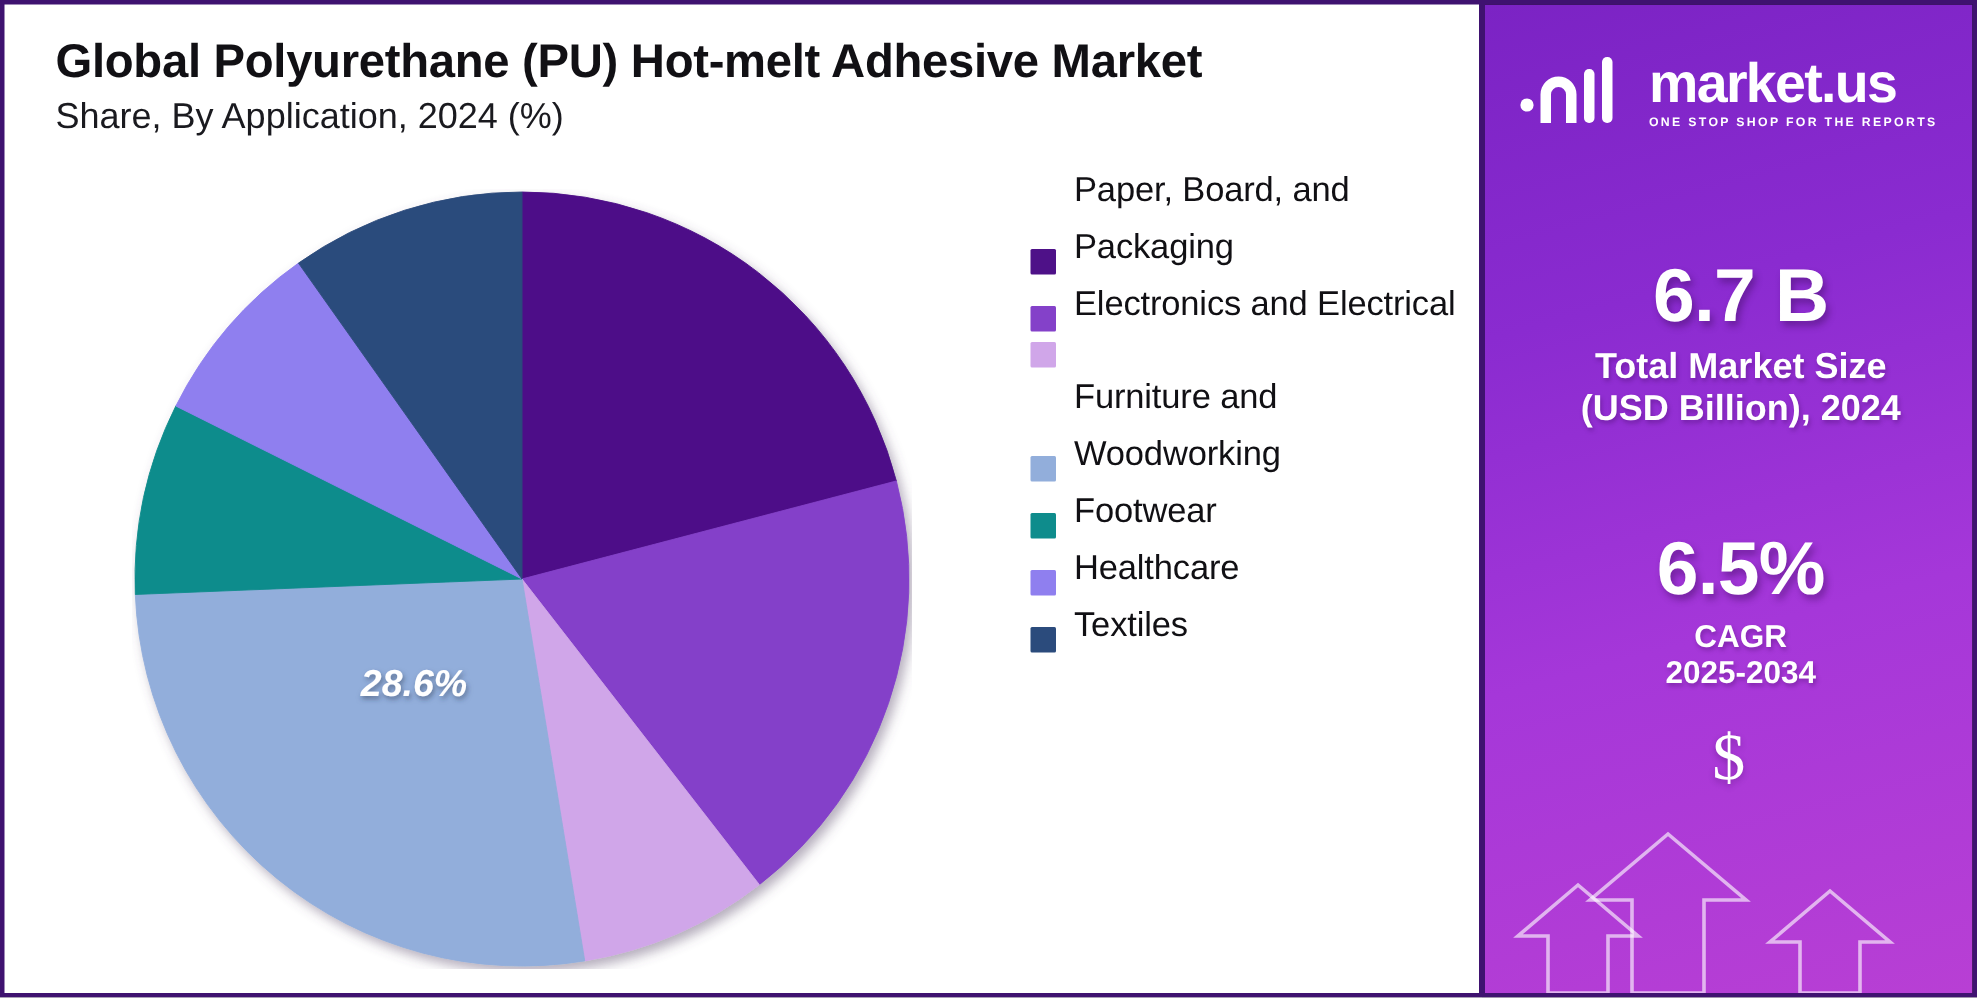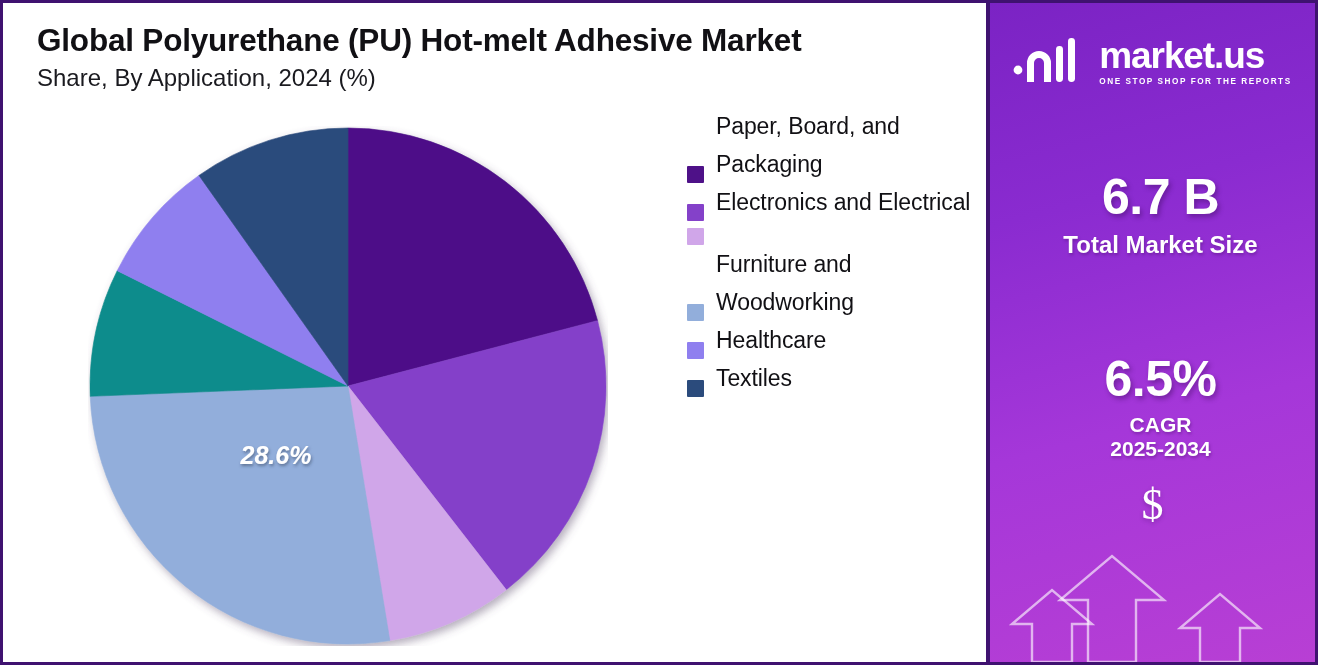--- a/index.html
+++ b/index.html
@@ -220,20 +220,24 @@
           <span class="legend-label">Electronics and Electrical</span>
         </div>
         <div class="legend-item">
           <span class="legend-swatch" style="background: rgb(208, 166, 233);"></span>
         </div>
         <div class="legend-item">
           <span class="legend-swatch" style="background: rgb(146, 174, 219);"></span>
           <span class="legend-label">Furniture and Woodworking</span>
         </div>
         <div class="legend-item">
+          <span class="legend-swatch" style="background: rgb(14, 140, 140);"></span>
+          <span class="legend-label">Footwear</span>
+        </div>
+        <div class="legend-item">
           <span class="legend-swatch" style="background: rgb(143, 127, 239);"></span>
           <span class="legend-label">Healthcare</span>
         </div>
         <div class="legend-item">
           <span class="legend-swatch" style="background: rgb(43, 75, 124);"></span>
           <span class="legend-label">Textiles</span>
         </div>
       </div>
 
   </div>
@@ -252,20 +256,21 @@
       <div class="brand-text">
         <div class="brand-name">market.us</div>
         <div class="brand-tag">ONE STOP SHOP FOR THE REPORTS</div>
       </div>
     </div>
 
     <div class="stat-block stat-one">
       <div class="stat-value">6.7 B</div>
       <div class="stat-caption">
         <div>Total Market Size</div>
+        <div>(USD Billion), 2024</div>
       </div>
     </div>
 
     <div class="stat-block stat-two">
       <div class="stat-value">6.5%</div>
       <div class="stat-caption small">
         <div>CAGR</div>
         <div>2025-2034</div>
       </div>
     </div>

